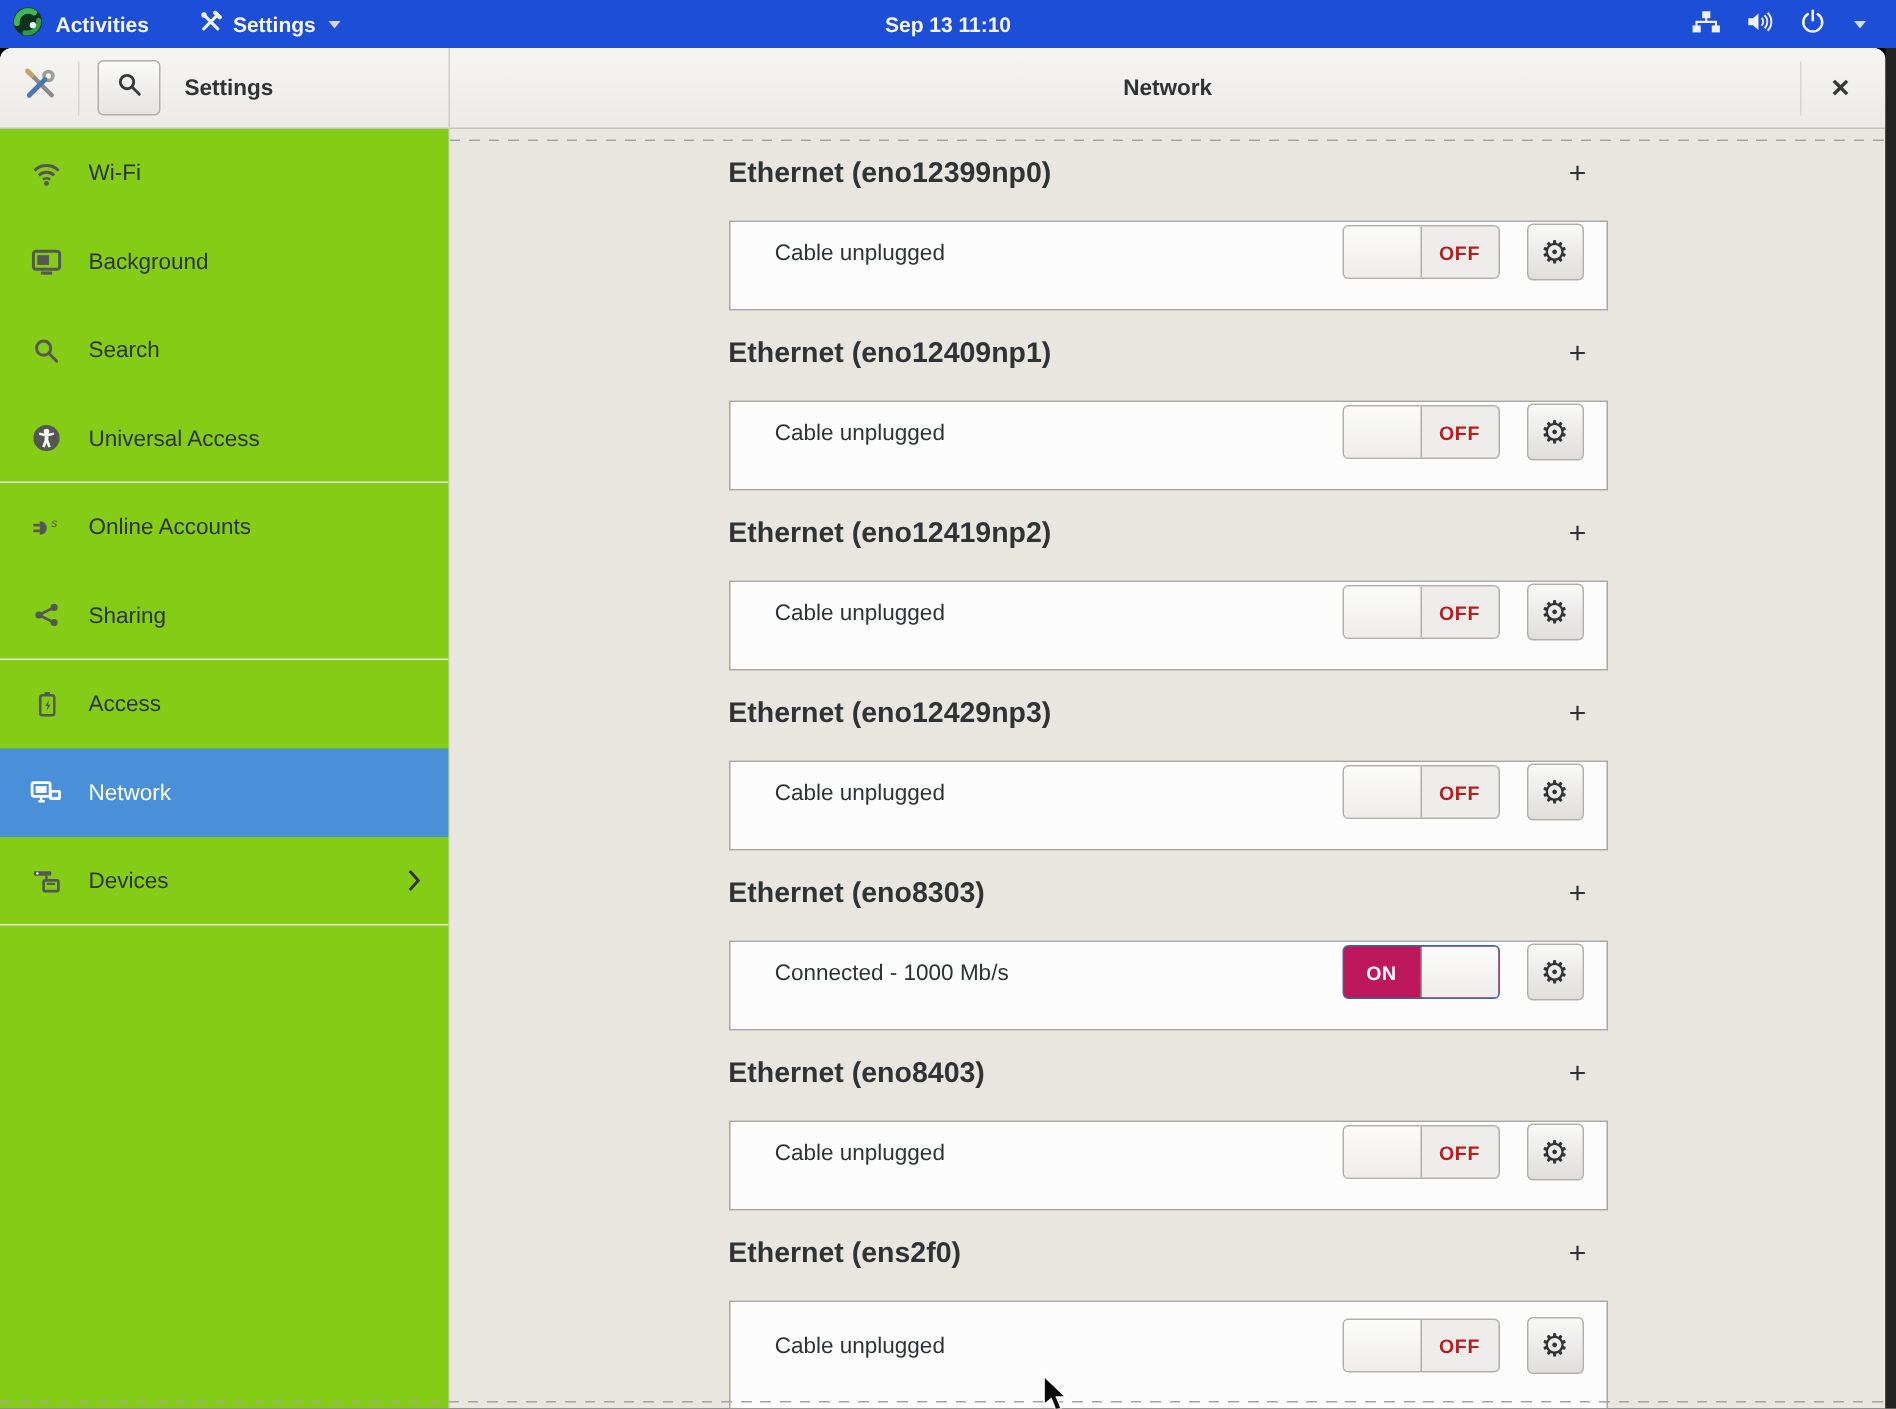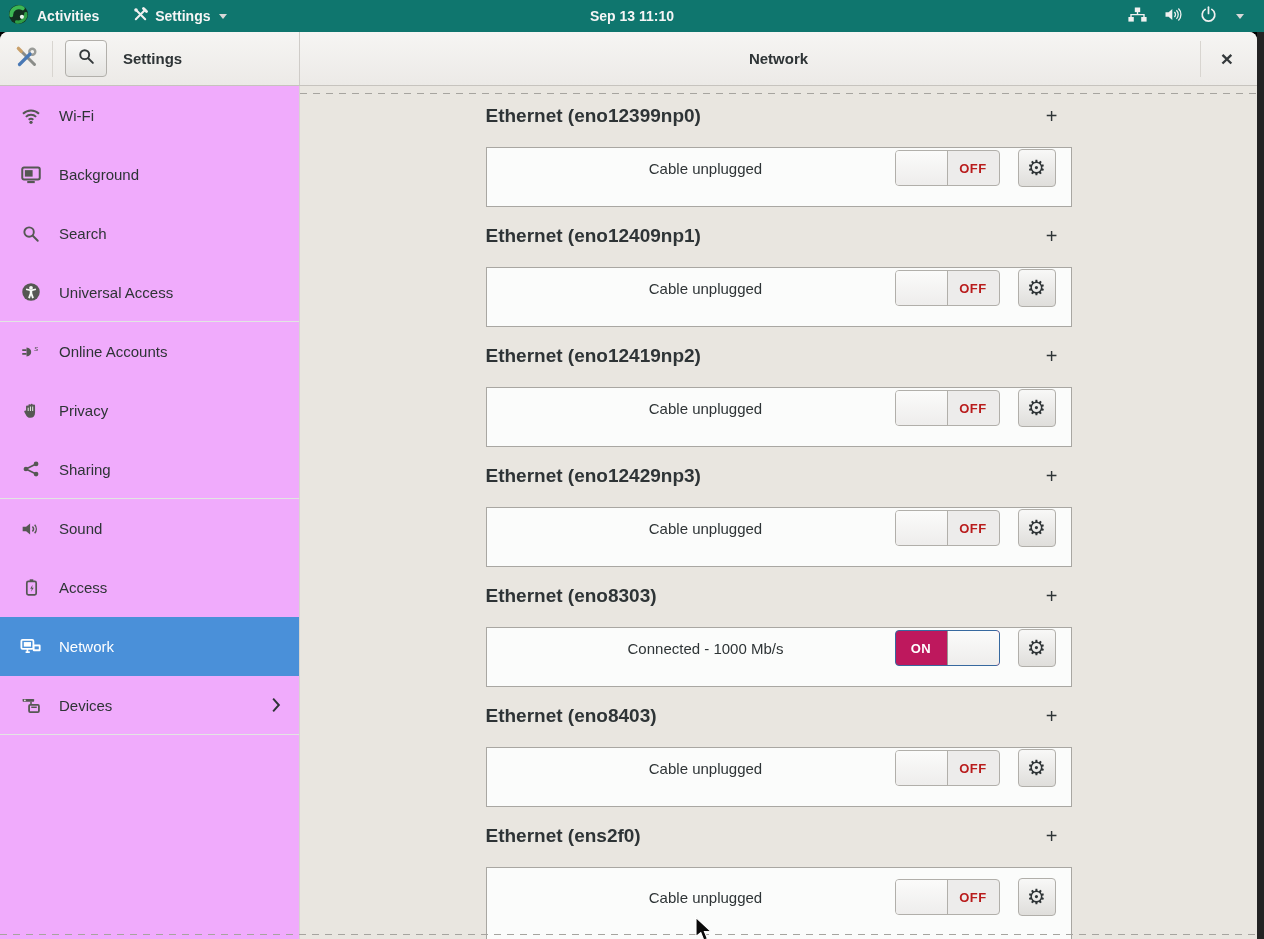--- a/index.html
+++ b/index.html
@@ -7,21 +7,21 @@
   body {
     font-family:"Liberation Sans","DejaVu Sans",sans-serif;
     background:#000;
     position:relative;
     color:#2e3436;
   }
 
   
   .topbar{
     position:absolute; top:0; left:0; width:1264px; height:32px;
-    background:#0f766e; display:flex; align-items:center;
+    background:#1d4ed8; display:flex; align-items:center;
     color:#f5f5f5; font-size:14px; font-weight:600;
   }
   .tb-left{ display:flex; align-items:center; gap:8px; margin-left:8px; }
   .tb-activities{ display:flex; align-items:center; gap:8px; cursor:default; }
   .tb-menu{ display:flex; align-items:center; gap:7px; margin-left:26px; }
   .tb-caret{ width:0;height:0;border-left:4px solid transparent;border-right:4px solid transparent;border-top:5px solid #d8d8d8; margin-left:2px;}
   .tb-clock{ position:absolute; left:50%; top:0; transform:translateX(-50%); height:32px; display:flex; align-items:center; }
   .tb-right{ position:absolute; right:20px; top:0; height:32px; display:flex; align-items:center; gap:17px; }
 
   
@@ -47,21 +47,21 @@
   .hb-main{ flex:1; position:relative; display:flex; align-items:center; justify-content:center; }
   .hb-main-title{ font-size:15px; font-weight:700; }
   .hb-close-sep{ position:absolute; right:56px; top:9px; width:1px; height:36px; background:#d8d5d0; }
   .hb-close{ position:absolute; right:15px; top:50%; transform:translateY(-50%);
     width:30px; height:30px; display:flex; align-items:center; justify-content:center;
     font-size:21px; font-weight:700; color:#34393b; border-radius:4px; }
 
   .winbody{ flex:1; display:flex; position:relative; overflow:hidden; }
 
   
-  .sidebar{ width:300px; flex:0 0 300px; background:#f0abfc; border-right:1px solid #d7d5d1; overflow:hidden; }
+  .sidebar{ width:300px; flex:0 0 300px; background:#84cc16; border-right:1px solid #d7d5d1; overflow:hidden; }
   .side-item{ height:59px; display:flex; align-items:center; padding:0 18px 0 20px; gap:17px; font-size:15px; color:#2e3436; }
   .side-item[data-sep="true"]{ border-bottom:1px solid #e2e5e2; }
   .side-item[data-selected="true"]{ background:#4a90d9; color:#fff; }
   .side-item .icon{ width:22px; height:22px; display:flex; align-items:center; justify-content:center; color:#555753; flex:0 0 22px;}
   .side-item[data-selected="true"] .icon{ color:#ffffff; }
   .side-label{ flex:1; }
   .side-chevron{ color:#2e3436; display:flex; }
 
   
   .content{ flex:1; position:relative; overflow:hidden; padding-top:13px; }
@@ -71,21 +71,21 @@
     background:repeating-linear-gradient(90deg,#a6a49f 0 7px,transparent 7px 13px); }
 
   .col{ width:586px; margin:0 auto; }
   .section{ margin-bottom:12px; }
   .section-head{ height:34px; display:flex; align-items:center; justify-content:space-between; }
   .section-title{ font-size:19px; font-weight:700; color:#2e3436; }
   .section-add{ font-size:20px; font-weight:400; color:#2e3436; padding-right:14px; line-height:20px; }
   .section{ position:relative; }
   .card{
     margin-top:14px; height:60px; background:#fbfcfb; border:1px solid #a9a7a2;
-    display:flex; align-items:center; padding:0 15px 18px 30px;text-align:center;
+    display:flex; align-items:center; padding:0 15px 18px 30px;
   }
   .section:last-child .card{ height:78px; }
   .card-label{ flex:1; font-size:15px; color:#2e3436; }
 
   .switch{
     width:105px; height:36px; border:1px solid #b1afaa; border-radius:4px;
     background:#edeceb; display:flex; overflow:hidden;
     font-size:13px; font-weight:700; color:#b91c1c; flex:0 0 105px;
   }
   .switch .knob{ flex:1; background:linear-gradient(#fbfbfa,#eeedec); border-right:1px solid #b1afaa; }
@@ -247,52 +247,33 @@
         <span class="icon">
             <svg width="20" height="18" viewBox="0 0 16 14">
               <path d="M1 5.5 H4.4 M1 8.5 H4.4" stroke="currentColor" stroke-width="1.5"></path>
               <path d="M4.4 3.4 C9.4 3.4 9.4 10.6 4.4 10.6 Z" fill="currentColor"></path>
               <text x="10.5" y="6.5" font-size="6.5" fill="currentColor" font-style="italic">s</text>
             </svg>
           </span>
         <span class="side-label">Online Accounts</span>
       </div>
 
-      <div class="side-item">
-        <span class="icon">
-            <svg width="18" height="18" viewBox="0 0 16 16">
-              <path d="M3.6 7.4 V4.1 a1 1 0 0 1 2 0 V2.9 a1 1 0 0 1 2 0 V2.5 a1 1 0 0 1 2 0 V3.3 a1 1 0 0 1 2 0 V9.3 c0 3.1-1.5 4.8-4.1 4.8 c-2.2 0-3.3-1-4.2-3 L2.1 8.8 c-.5-1 .9-1.9 1.5-.9 Z" fill="currentColor"></path>
-              <path d="M5.5 5 V8 M7.5 4 V8 M9.5 4 V8" stroke="#f6f9f6" stroke-width="0.8"></path>
-            </svg>
-          </span>
-        <span class="side-label">Privacy</span>
-      </div>
 
       <div class="side-item" data-sep="true">
         <span class="icon">
             <svg width="18" height="18" viewBox="0 0 16 16">
               <path d="M3.5 8 L12.5 3.5 M3.5 8 L12.5 12.5" stroke="currentColor" stroke-width="1.5"></path>
               <circle cx="12.5" cy="3.5" r="2.1" fill="currentColor"></circle>
               <circle cx="3.5" cy="8" r="2.1" fill="currentColor"></circle>
               <circle cx="12.5" cy="12.5" r="2.1" fill="currentColor"></circle>
             </svg>
           </span>
         <span class="side-label">Sharing</span>
       </div>
 
-      <div class="side-item">
-        <span class="icon">
-            <svg width="20" height="18" viewBox="0 0 18 16">
-              <path d="M1.5 6 H4.6 L8.2 3 V13 L4.6 10 H1.5 Z" fill="currentColor"></path>
-              <path d="M10.3 5.8 A3.2 3.2 0 0 1 10.3 10.2" stroke="currentColor" stroke-width="1.3" fill="none"></path>
-              <path d="M12.3 4.2 A5.7 5.7 0 0 1 12.3 11.8" stroke="currentColor" stroke-width="1.3" fill="none"></path>
-            </svg>
-          </span>
-        <span class="side-label">Sound</span>
-      </div>
 
       <div class="side-item">
         <span class="icon">
             <svg width="17" height="19" viewBox="0 0 16 17">
               <rect x="3.6" y="2.8" width="8.8" height="12.6" rx="1.4" fill="none" stroke="currentColor" stroke-width="1.6"></rect>
               <rect x="6.3" y="0.8" width="3.4" height="1.6" fill="currentColor"></rect>
               <path d="M10.6 9.2 L8 9.2 L9.6 12.9 L12.9 12.9 L12.9 15.4 L3.6 15.4" fill="none"></path>
               <path d="M9 6 L6.8 9.6 H8.3 L7.6 12.6 L10.1 8.8 H8.6 Z" fill="currentColor"></path>
             </svg>
           </span>

